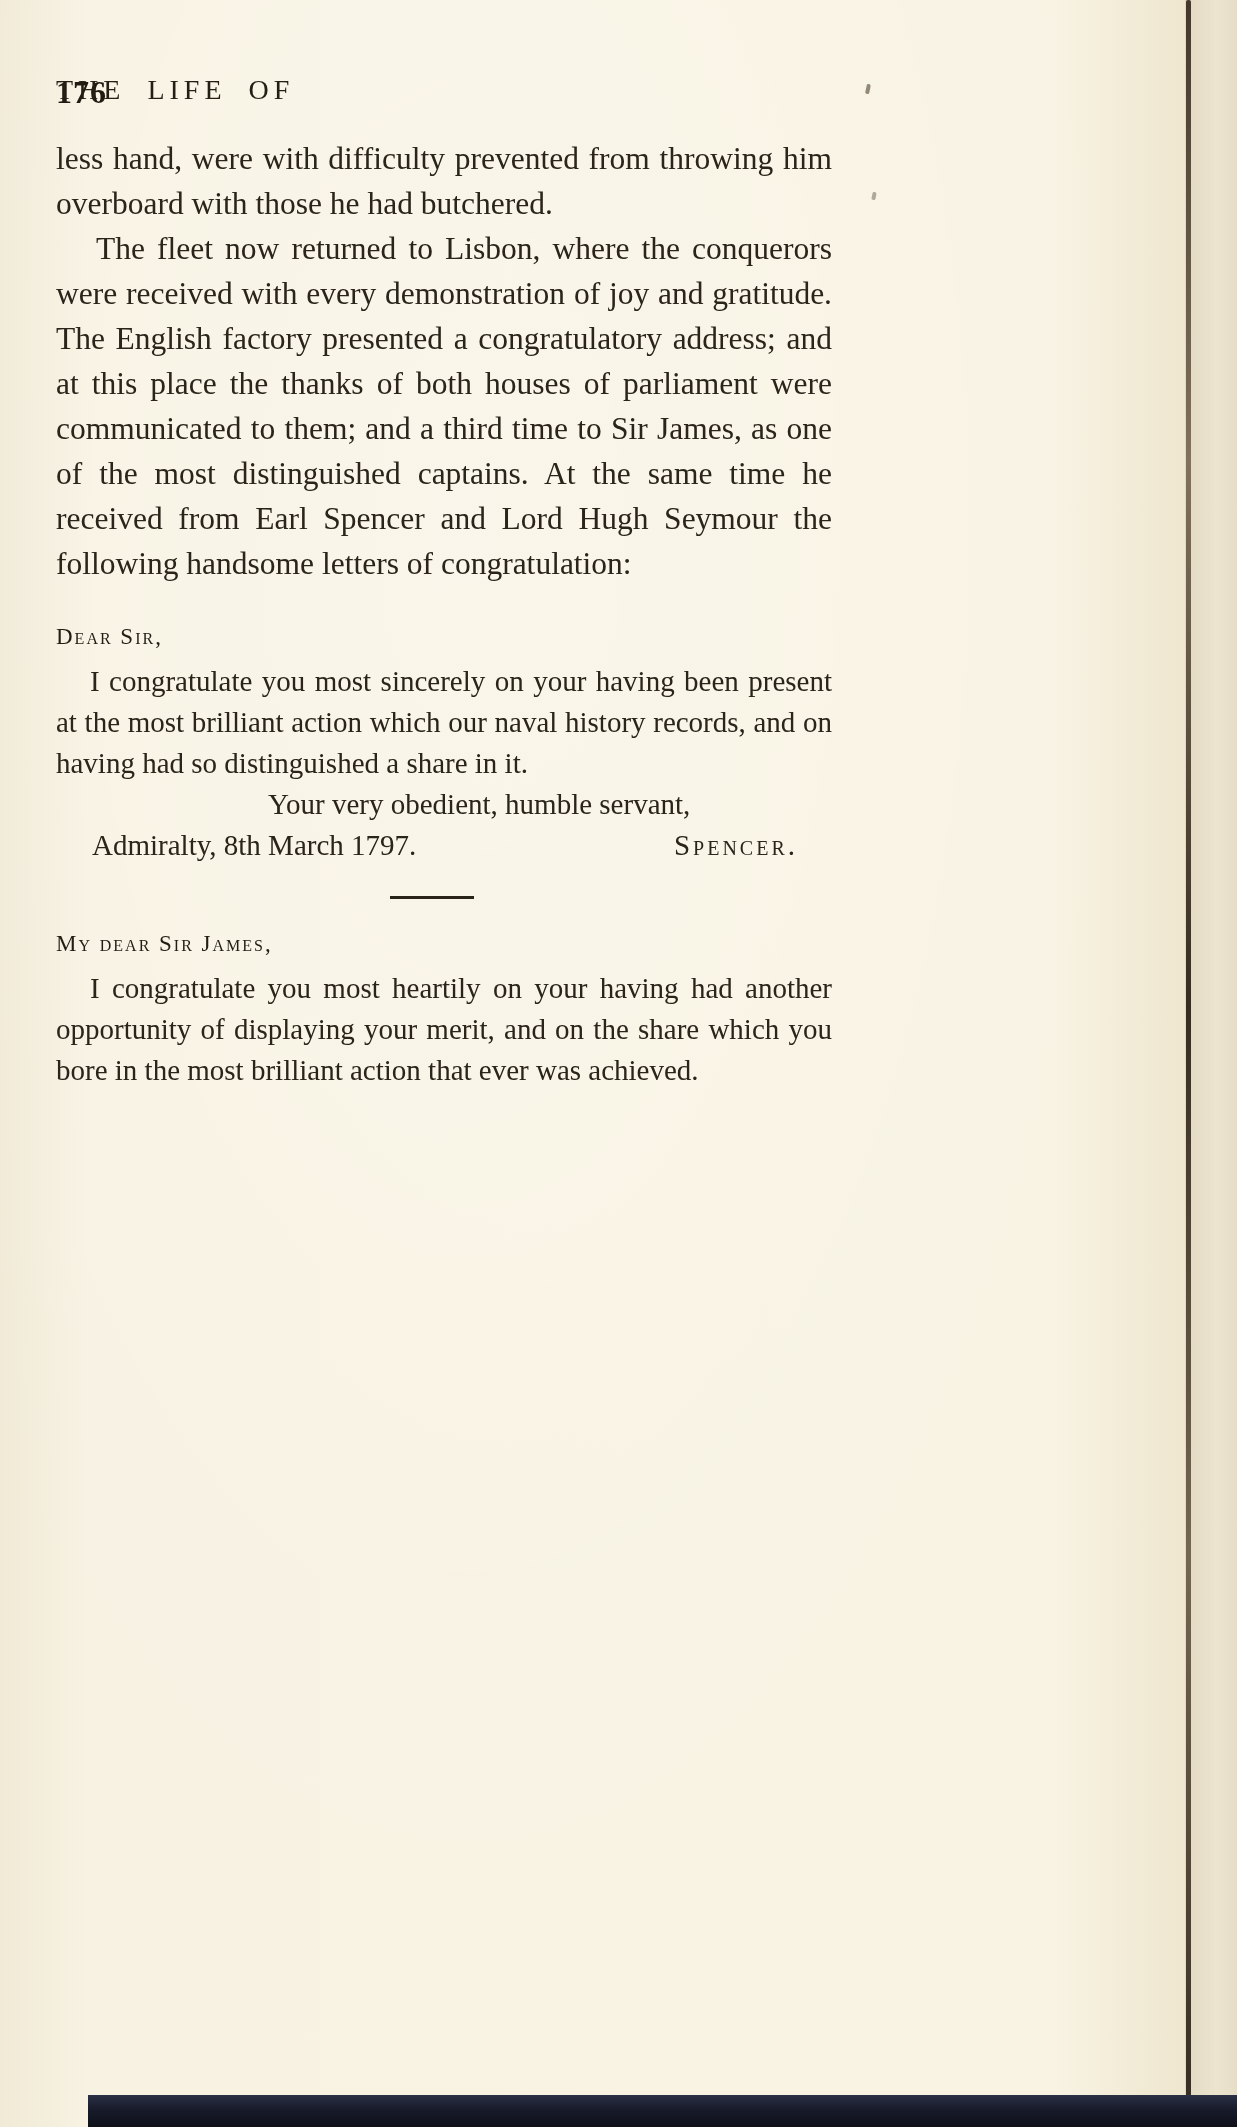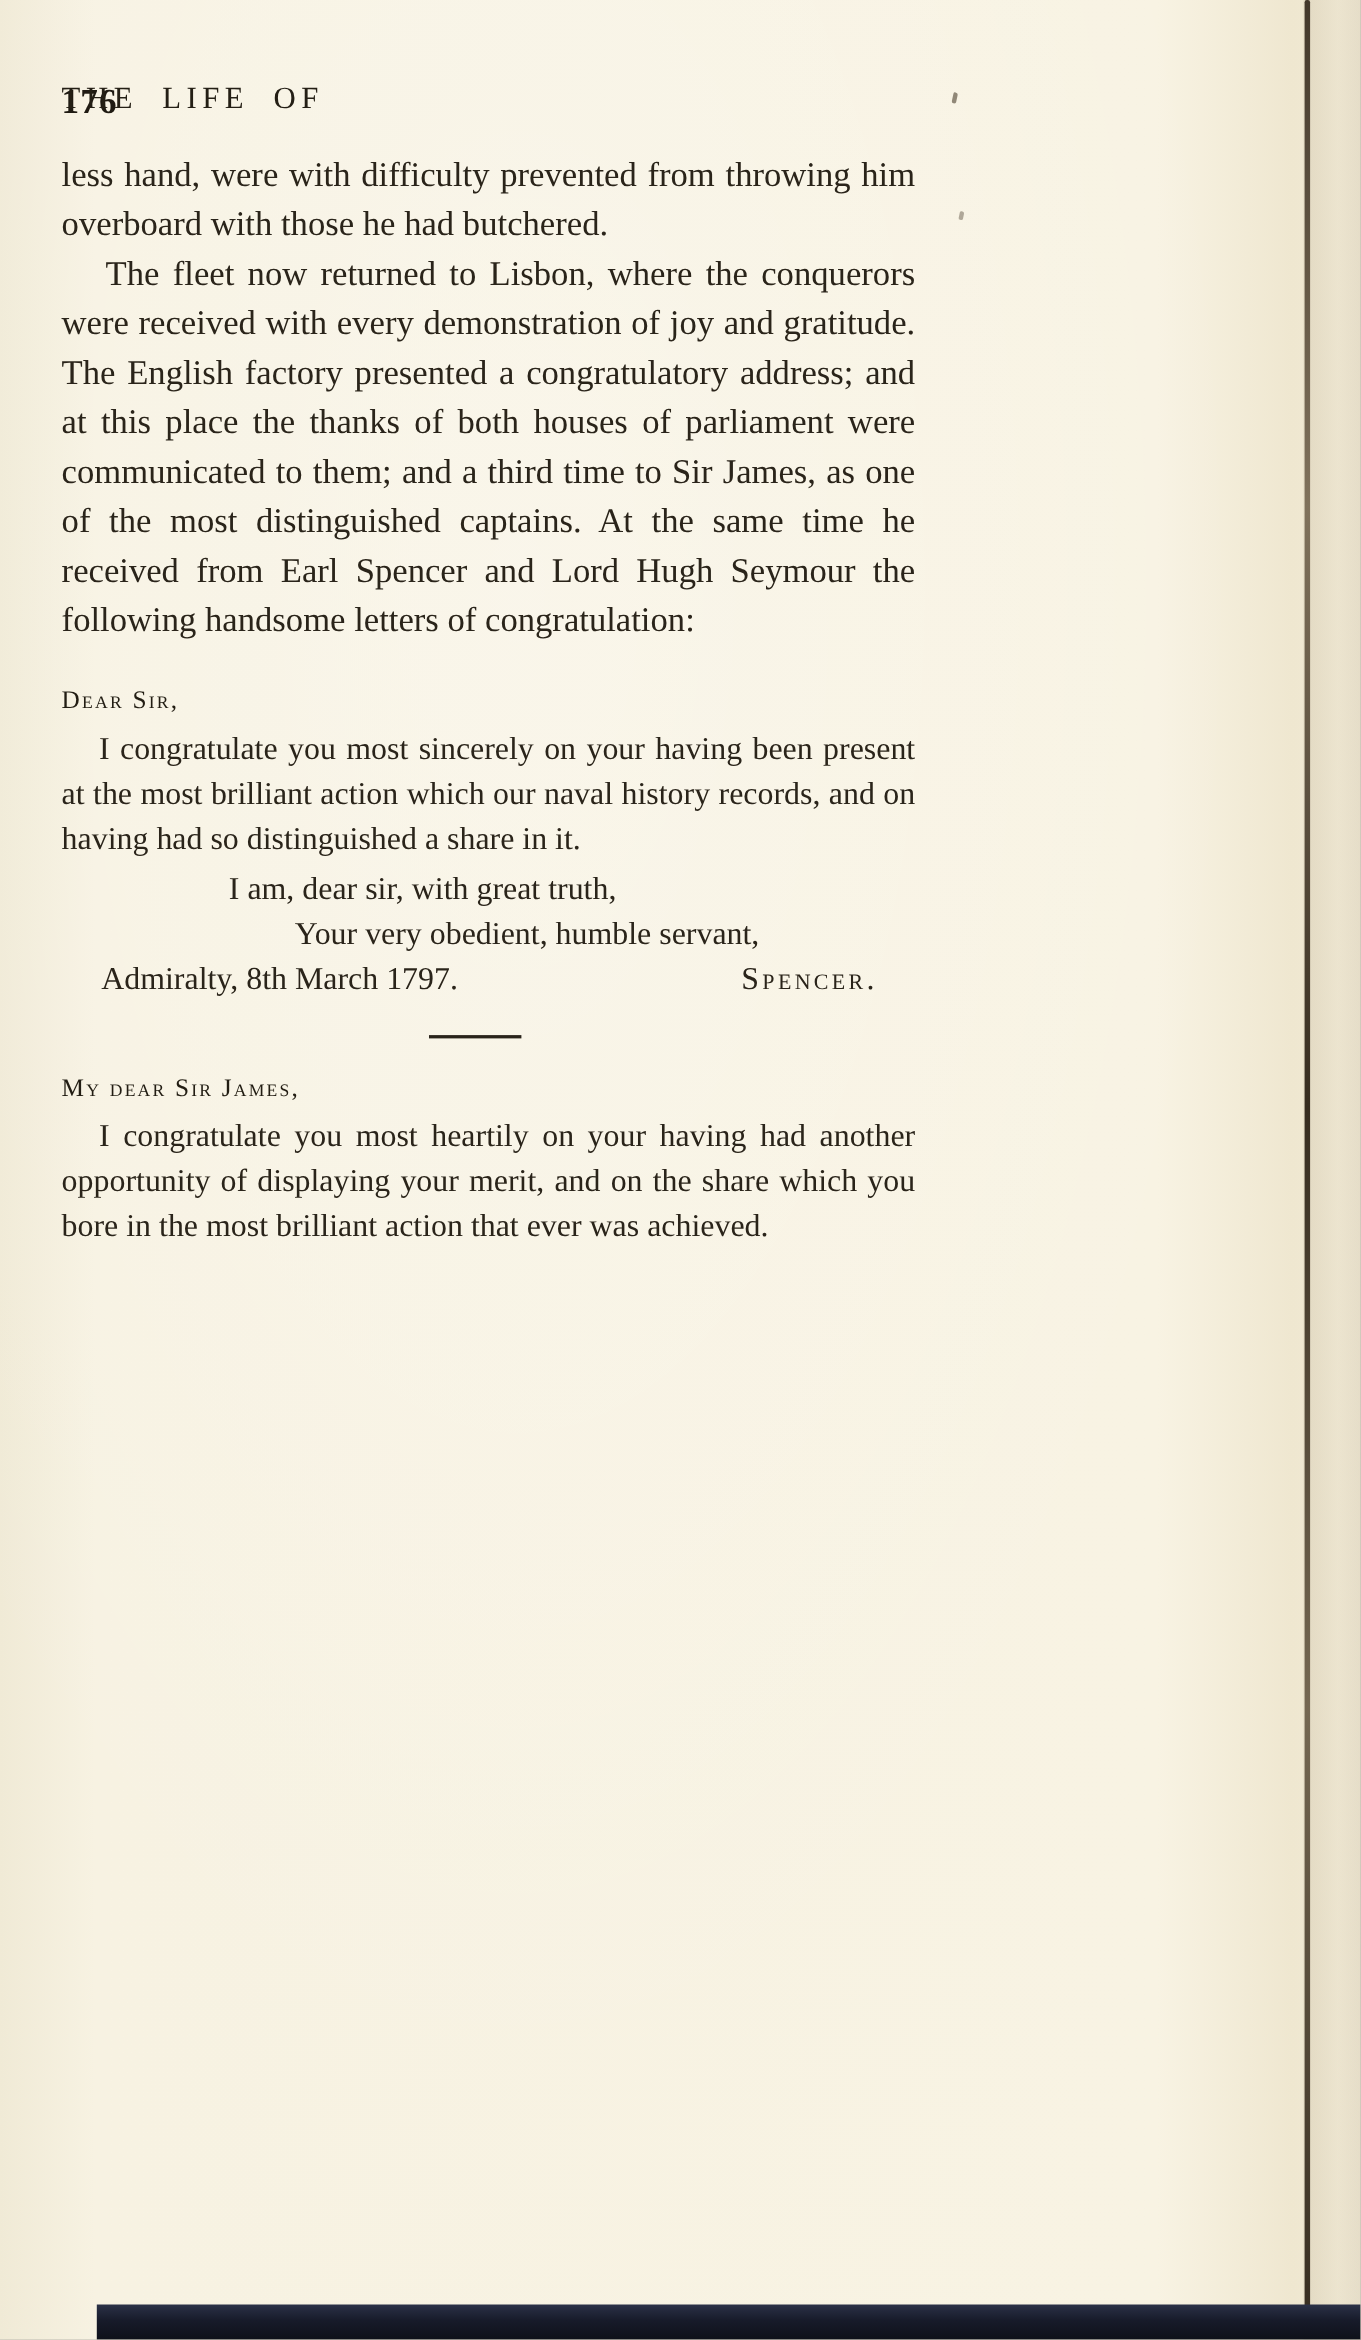--- a/index.html
+++ b/index.html
@@ -100,21 +100,20 @@
   </header>
 
   <main class="text-col">
 
     <p class="body-text para no-indent">less hand, were with difficulty prevented from throwing him overboard with those he had butchered.</p>
     <p class="body-text para">The fleet now returned to Lisbon, where the conquerors were received with every demonstration of joy and gratitude. The English factory presented a congratulatory address; and at this place the thanks of both houses of parliament were communicated to them; and a third time to Sir James, as one of the most distinguished captains. At the same time he received from Earl Spencer and Lord Hugh Seymour the following handsome letters of congratulation:</p>
 
     <section class="letter">
       <div class="salutation">Dear Sir,</div>
       <p class="letter-body">I congratulate you most sincerely on your having been present at the most brilliant action which our naval history records, and on having had so distinguished a share in it.</p>
-      <div class="closing-1">I am, dear sir, with great truth,</div>
       <div class="closing-2">Your very obedient, humble servant,</div>
       <div class="date-row">
         <span>Admiralty, 8th March 1797.</span>
         <span class="signature">Spencer.</span>
       </div>
     </section>
 
     <div class="divider"></div>
 
     <section class="letter" style="margin-top:0;">

